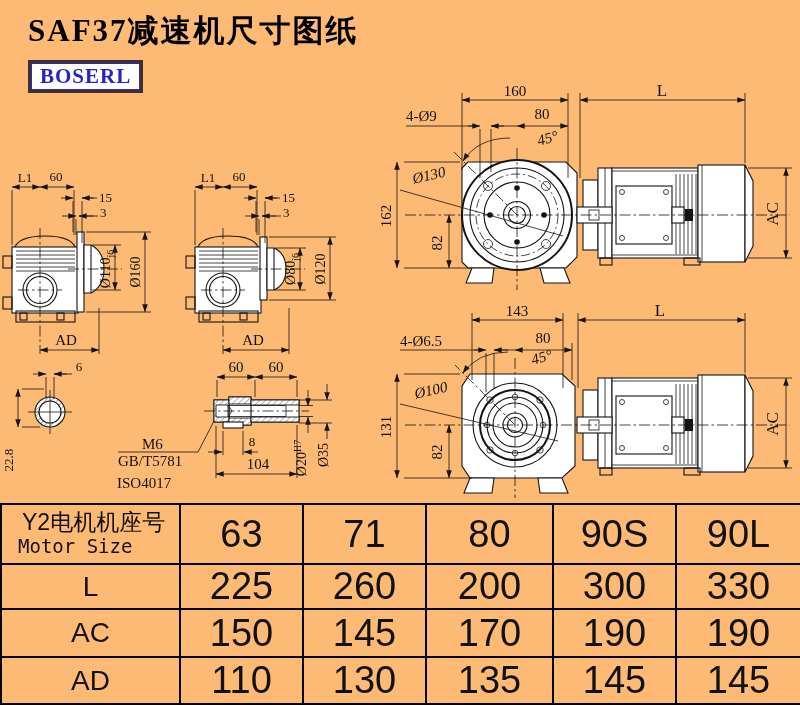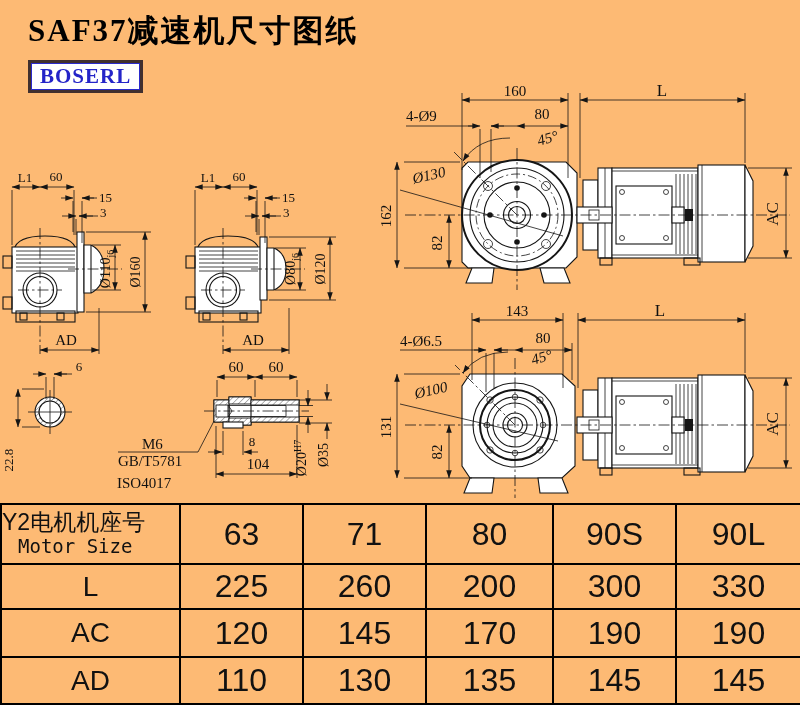--- a/index.html
+++ b/index.html
@@ -21,23 +21,23 @@
   svg .t15{font-size:15px;}
   svg .t13{font-size:13px;}
   svg .t17{font-size:17px;}
   svg .it{font-style:italic;}
   svg .sub{font-size:10px;}
   svg .sup{font-size:10px;}
   .dim-table{position:absolute;left:0;top:503px;width:800px;height:202px;
              border-collapse:collapse;table-layout:fixed;}
   .dim-table td,.dim-table th{border:2px solid #000;text-align:center;vertical-align:middle;
              font-family:"Liberation Sans",sans-serif;font-weight:normal;padding:0;}
-  .dim-table .num{font-size:32px;}
+  .dim-table .num{font-size:38px;}
   .dim-table .rowlab{font-size:28px;}
-  .hdr-cn{font-size:23px;text-align:left;padding-left:0;line-height:1.1;
+  .hdr-cn{font-size:23px;text-align:left;padding-left:20px;line-height:1.1;
           font-family:"Liberation Sans",sans-serif;}
   .hdr-en{font-size:19px;text-align:left;padding-left:16px;line-height:1.15;
           font-family:"DejaVu Sans Mono",monospace;}
 </style>
 </head>
 <body>
 
 <div class="page">
 
   <div class="title">SAF37减速机尺寸图纸</div>
@@ -430,21 +430,21 @@
     <tr style="height:45px">
       <td class="rowlab">L</td>
       <td class="num">225</td>
       <td class="num">260</td>
       <td class="num">200</td>
       <td class="num">300</td>
       <td class="num">330</td>
     </tr>
     <tr style="height:48px">
       <td class="rowlab">AC</td>
-      <td class="num">120</td>
+      <td class="num">150</td>
       <td class="num">145</td>
       <td class="num">170</td>
       <td class="num">190</td>
       <td class="num">190</td>
     </tr>
     <tr style="height:47px">
       <td class="rowlab">AD</td>
       <td class="num">110</td>
       <td class="num">130</td>
       <td class="num">135</td>

